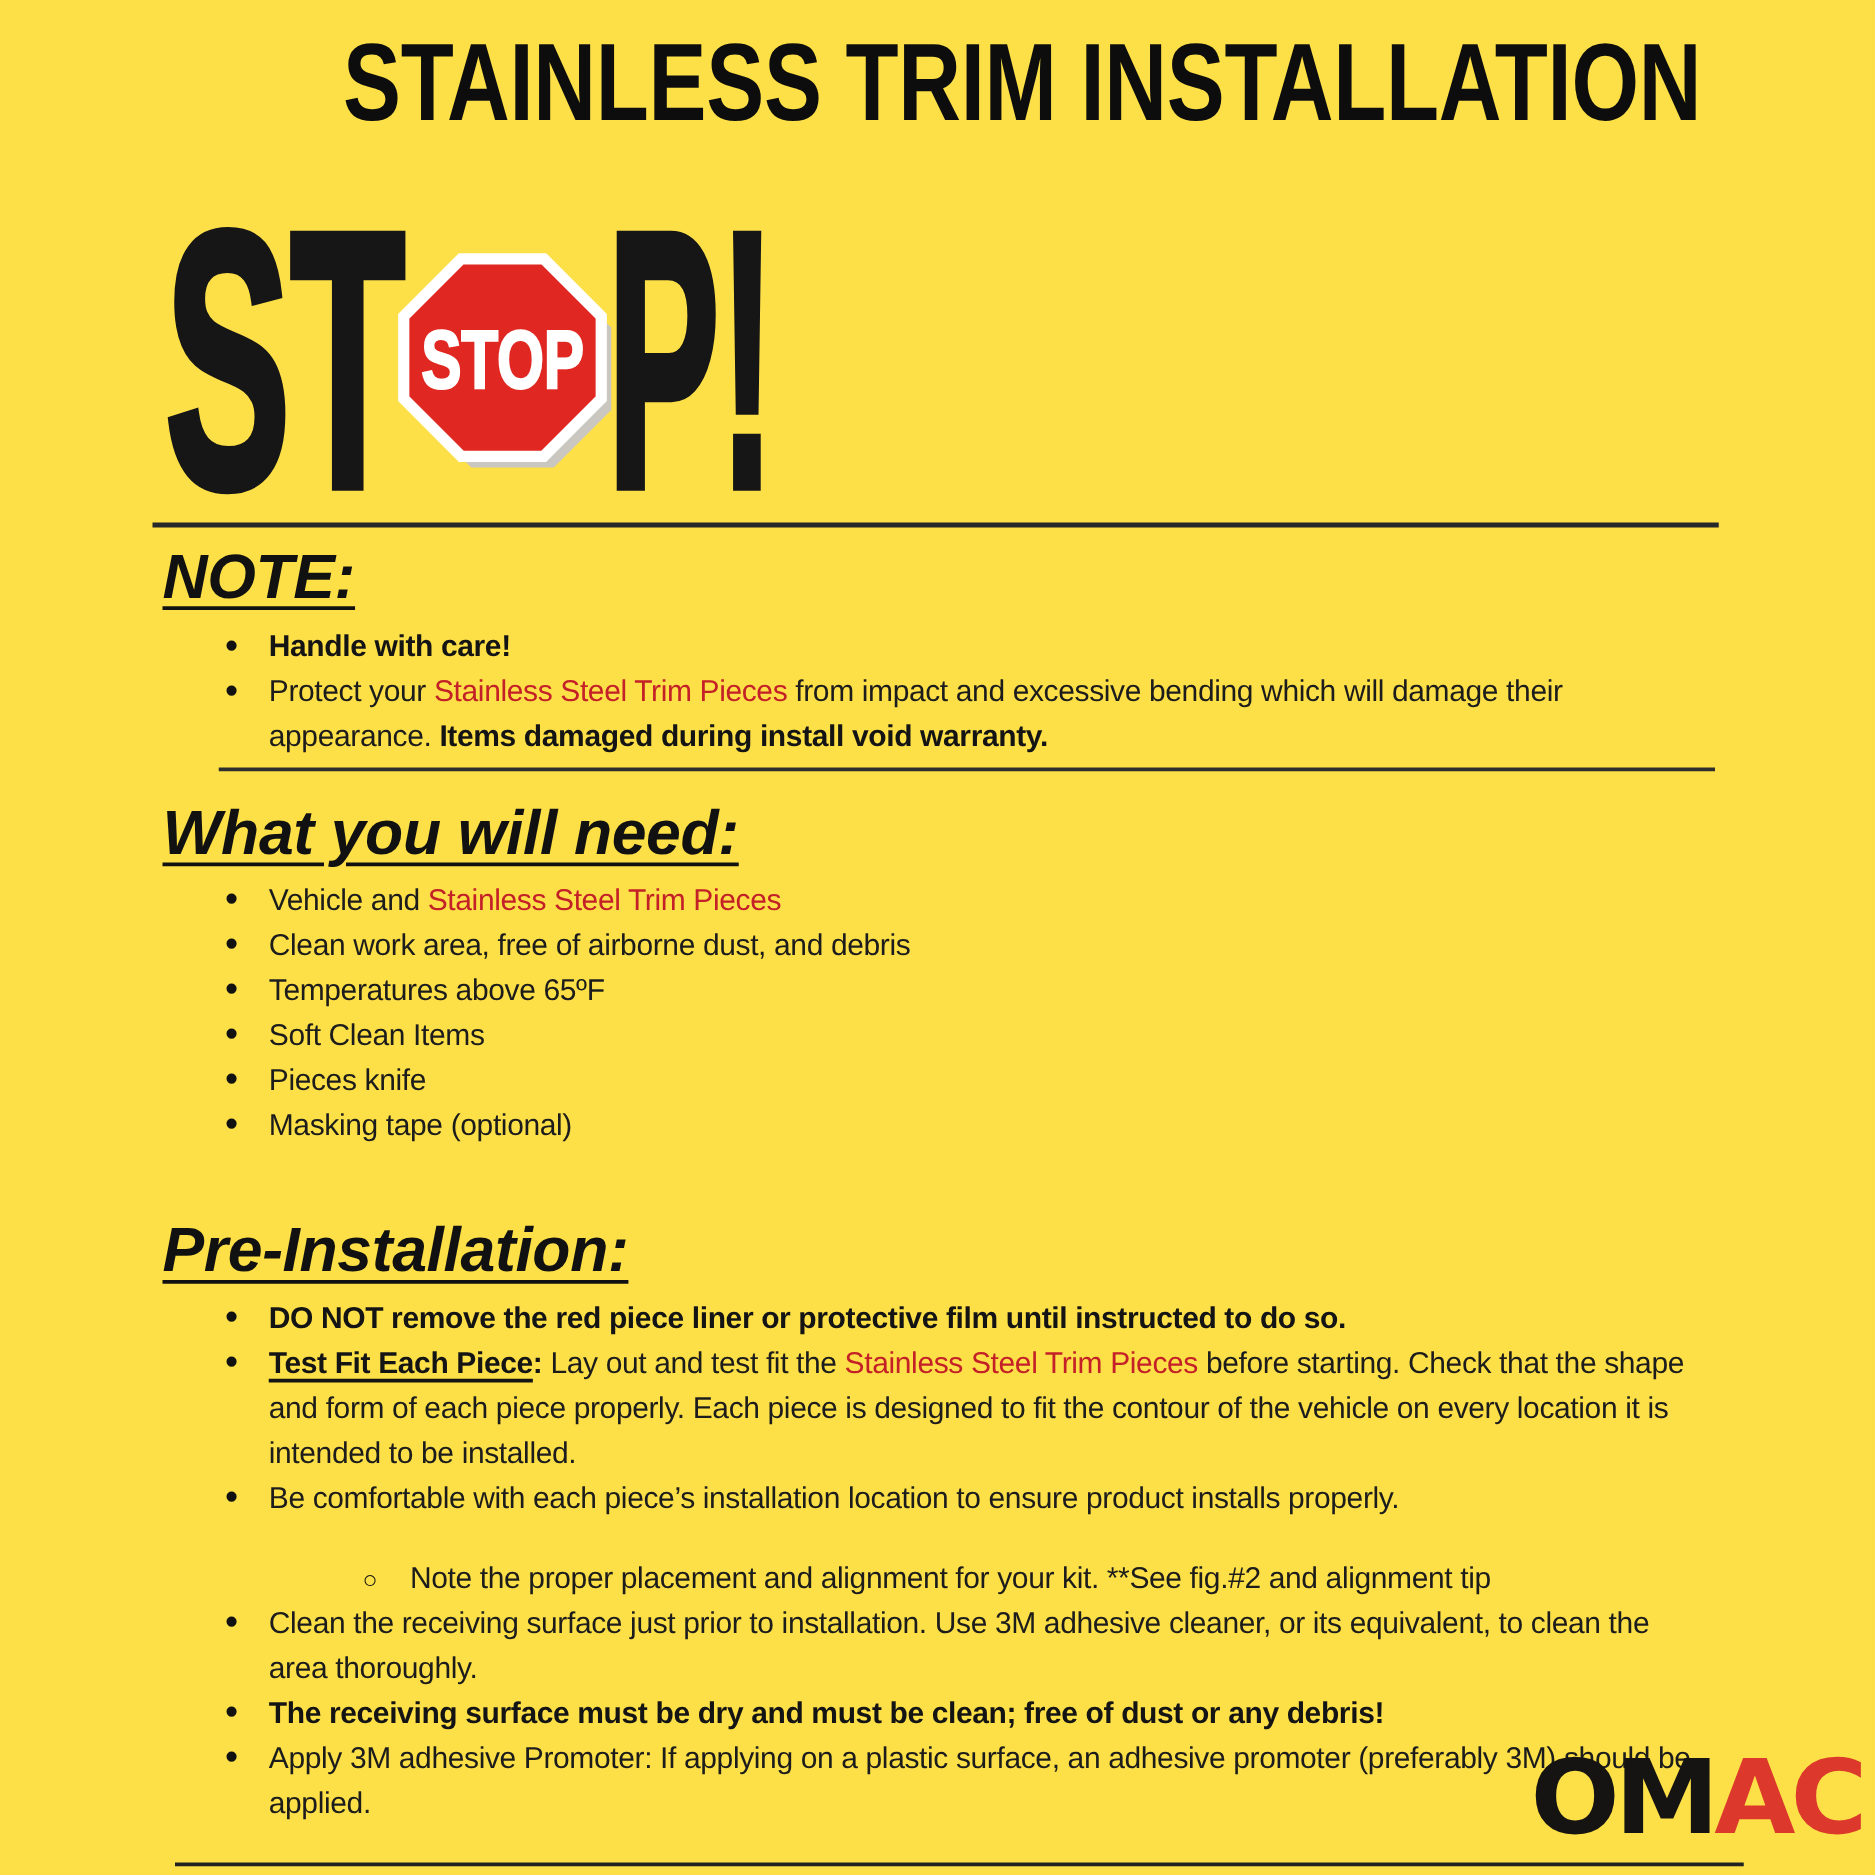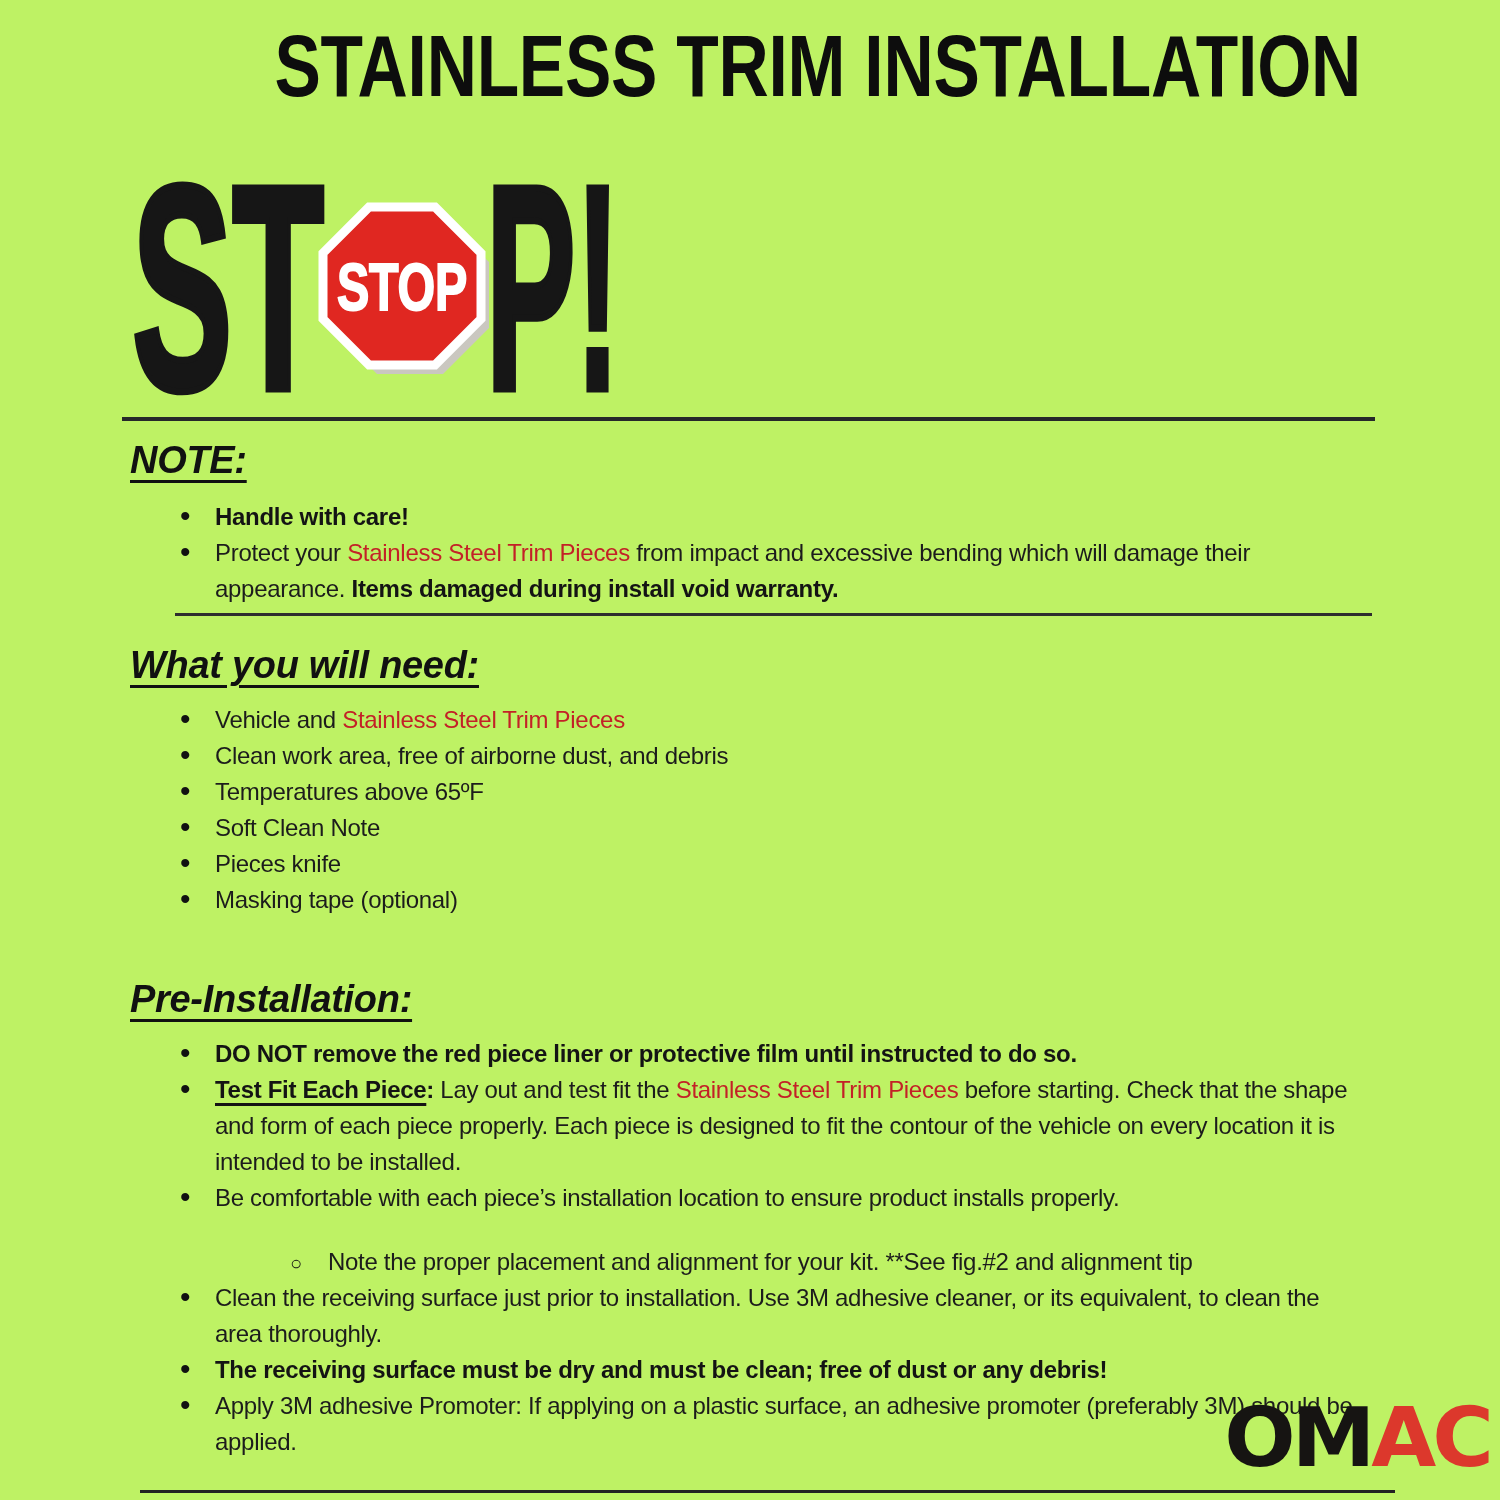--- a/index.html
+++ b/index.html
@@ -1,20 +1,20 @@
 <!DOCTYPE html>
 <html><head>
 <meta charset="utf-8">
 <style>
   html,body { margin:0; padding:0; background:#ffffff; }
   .page {
     position:relative;
     width:1500px; height:1500px;
     margin:0 auto;
-    background:#bef264;
+    background:#fde047;
     overflow:hidden;
     font-family:"Liberation Sans", sans-serif;
     color:#1c1c1c;
     letter-spacing:-0.3px;
   }
   .content { padding:16px 130px 0 130px; }
 
   
   .doc-title {
     margin:0; text-align:center;
@@ -37,21 +37,21 @@
   }
 
   
   .rule { border:none; margin:0; }
   .rule-top    { border-top:4px solid #26282a; width:1253px; margin-left:-8px; margin-top:14px; }
   .rule-mid    { border-top:3px solid #2e2e2e; width:1197px; margin-left:45px; margin-top:6px; }
   .rule-bottom { position:absolute; left:140px; top:1490px; width:1255px; border-top:3px solid #222; }
 
   
   .section-heading {
-    margin:0; font-size:38px; line-height:46px;
+    margin:0; font-size:50px; line-height:46px;
     font-weight:bold; font-style:italic; color:#111;
     text-decoration:underline; text-decoration-thickness:3px; text-underline-offset:7px;
   }
   .h-note { margin-top:16px; }
   .h-wyn  { margin-top:26px; }
   .h-pre  { margin-top:58px; }
 
   .blist { margin-top:16px; font-size:24px; line-height:36px; }
   .blist-wyn { margin-top:14px; }
   .blist-pre { margin-top:14px; }
@@ -130,21 +130,21 @@
         <div class="bullet">
           <span class="r-plain">Vehicle and </span><span class="r-red">Stainless Steel Trim Pieces</span>
         </div>
         <div class="bullet">
           <span class="r-plain">Clean work area, free of airborne dust, and debris</span>
         </div>
         <div class="bullet">
           <span class="r-plain">Temperatures above 65ºF</span>
         </div>
         <div class="bullet">
-          <span class="r-plain">Soft Clean Note</span>
+          <span class="r-plain">Soft Clean Items</span>
         </div>
         <div class="bullet">
           <span class="r-plain">Pieces knife</span>
         </div>
         <div class="bullet">
           <span class="r-plain">Masking tape (optional)</span>
         </div>
       </div>
     </section>
 

